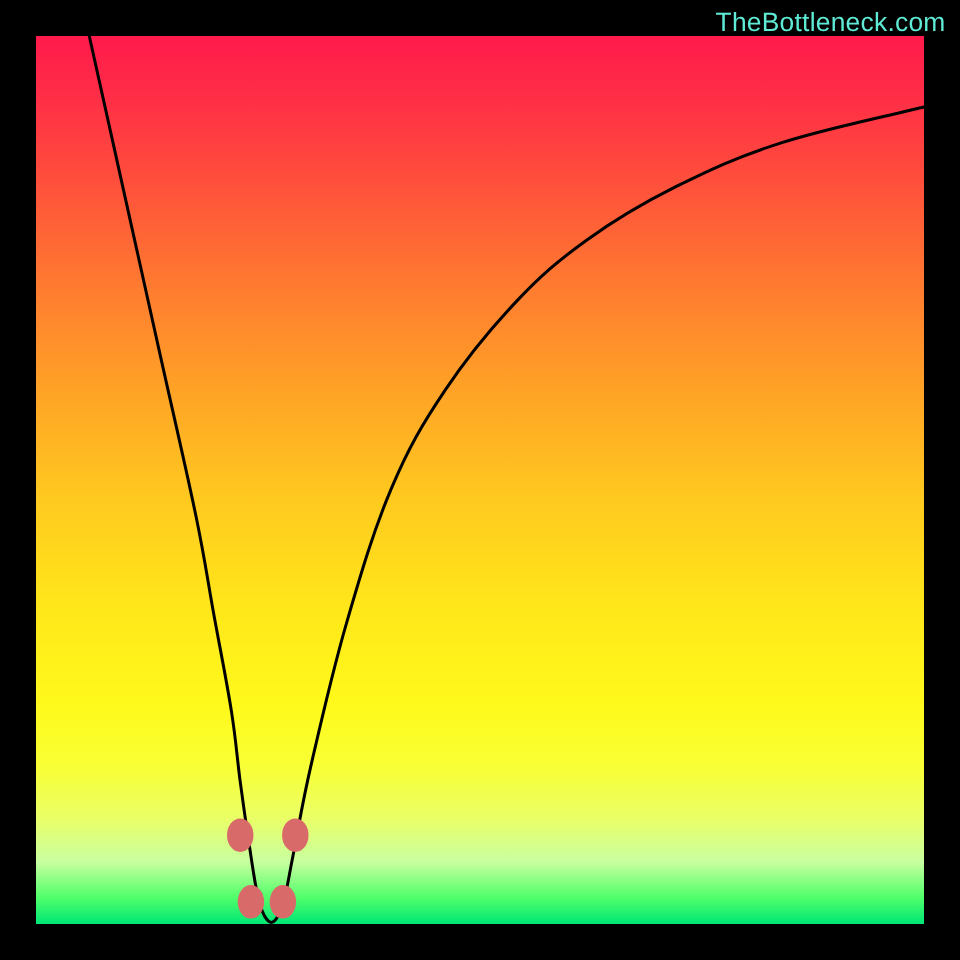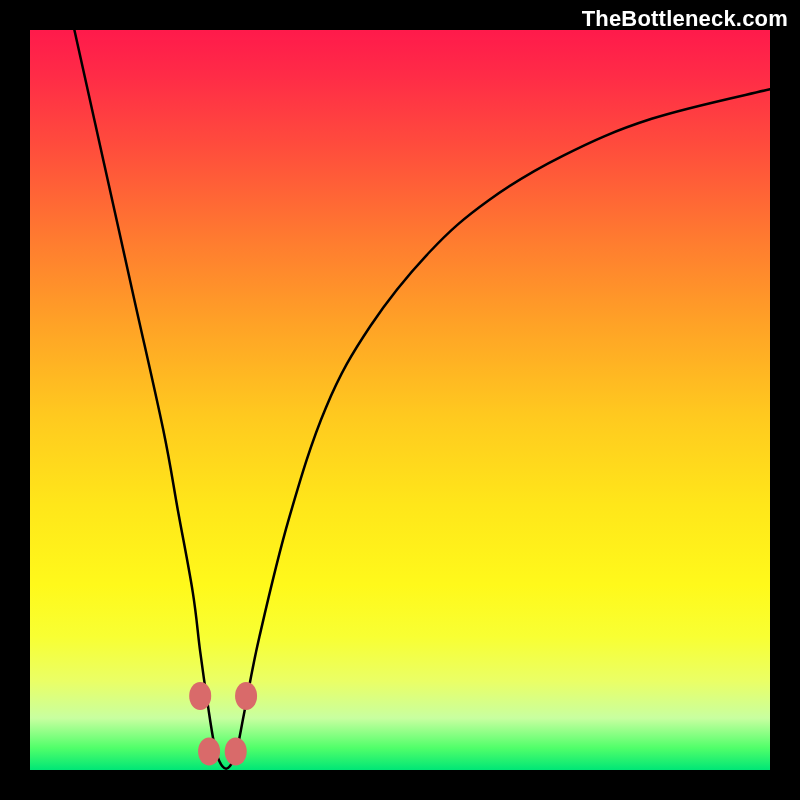--- a/index.html
+++ b/index.html
@@ -30,23 +30,23 @@
       #eaff66 88%,
       #c8ffa0 93%,
       #51ff6a 97%,
       #00e676 100%
     );
   }
   .watermark {
     position: absolute;
     top: 6px;
     right: 12px;
-    color: #ffffff;
+    color: #5eead4;
     font-size: 22px;
-    font-weight: 700;
+    font-weight: 400;
     letter-spacing: 0.2px;
     user-select: none;
   }
   svg.curve {
     position: absolute;
     left: 0;
     top: 0;
     width: 740px;
     height: 740px;
     overflow: visible;

